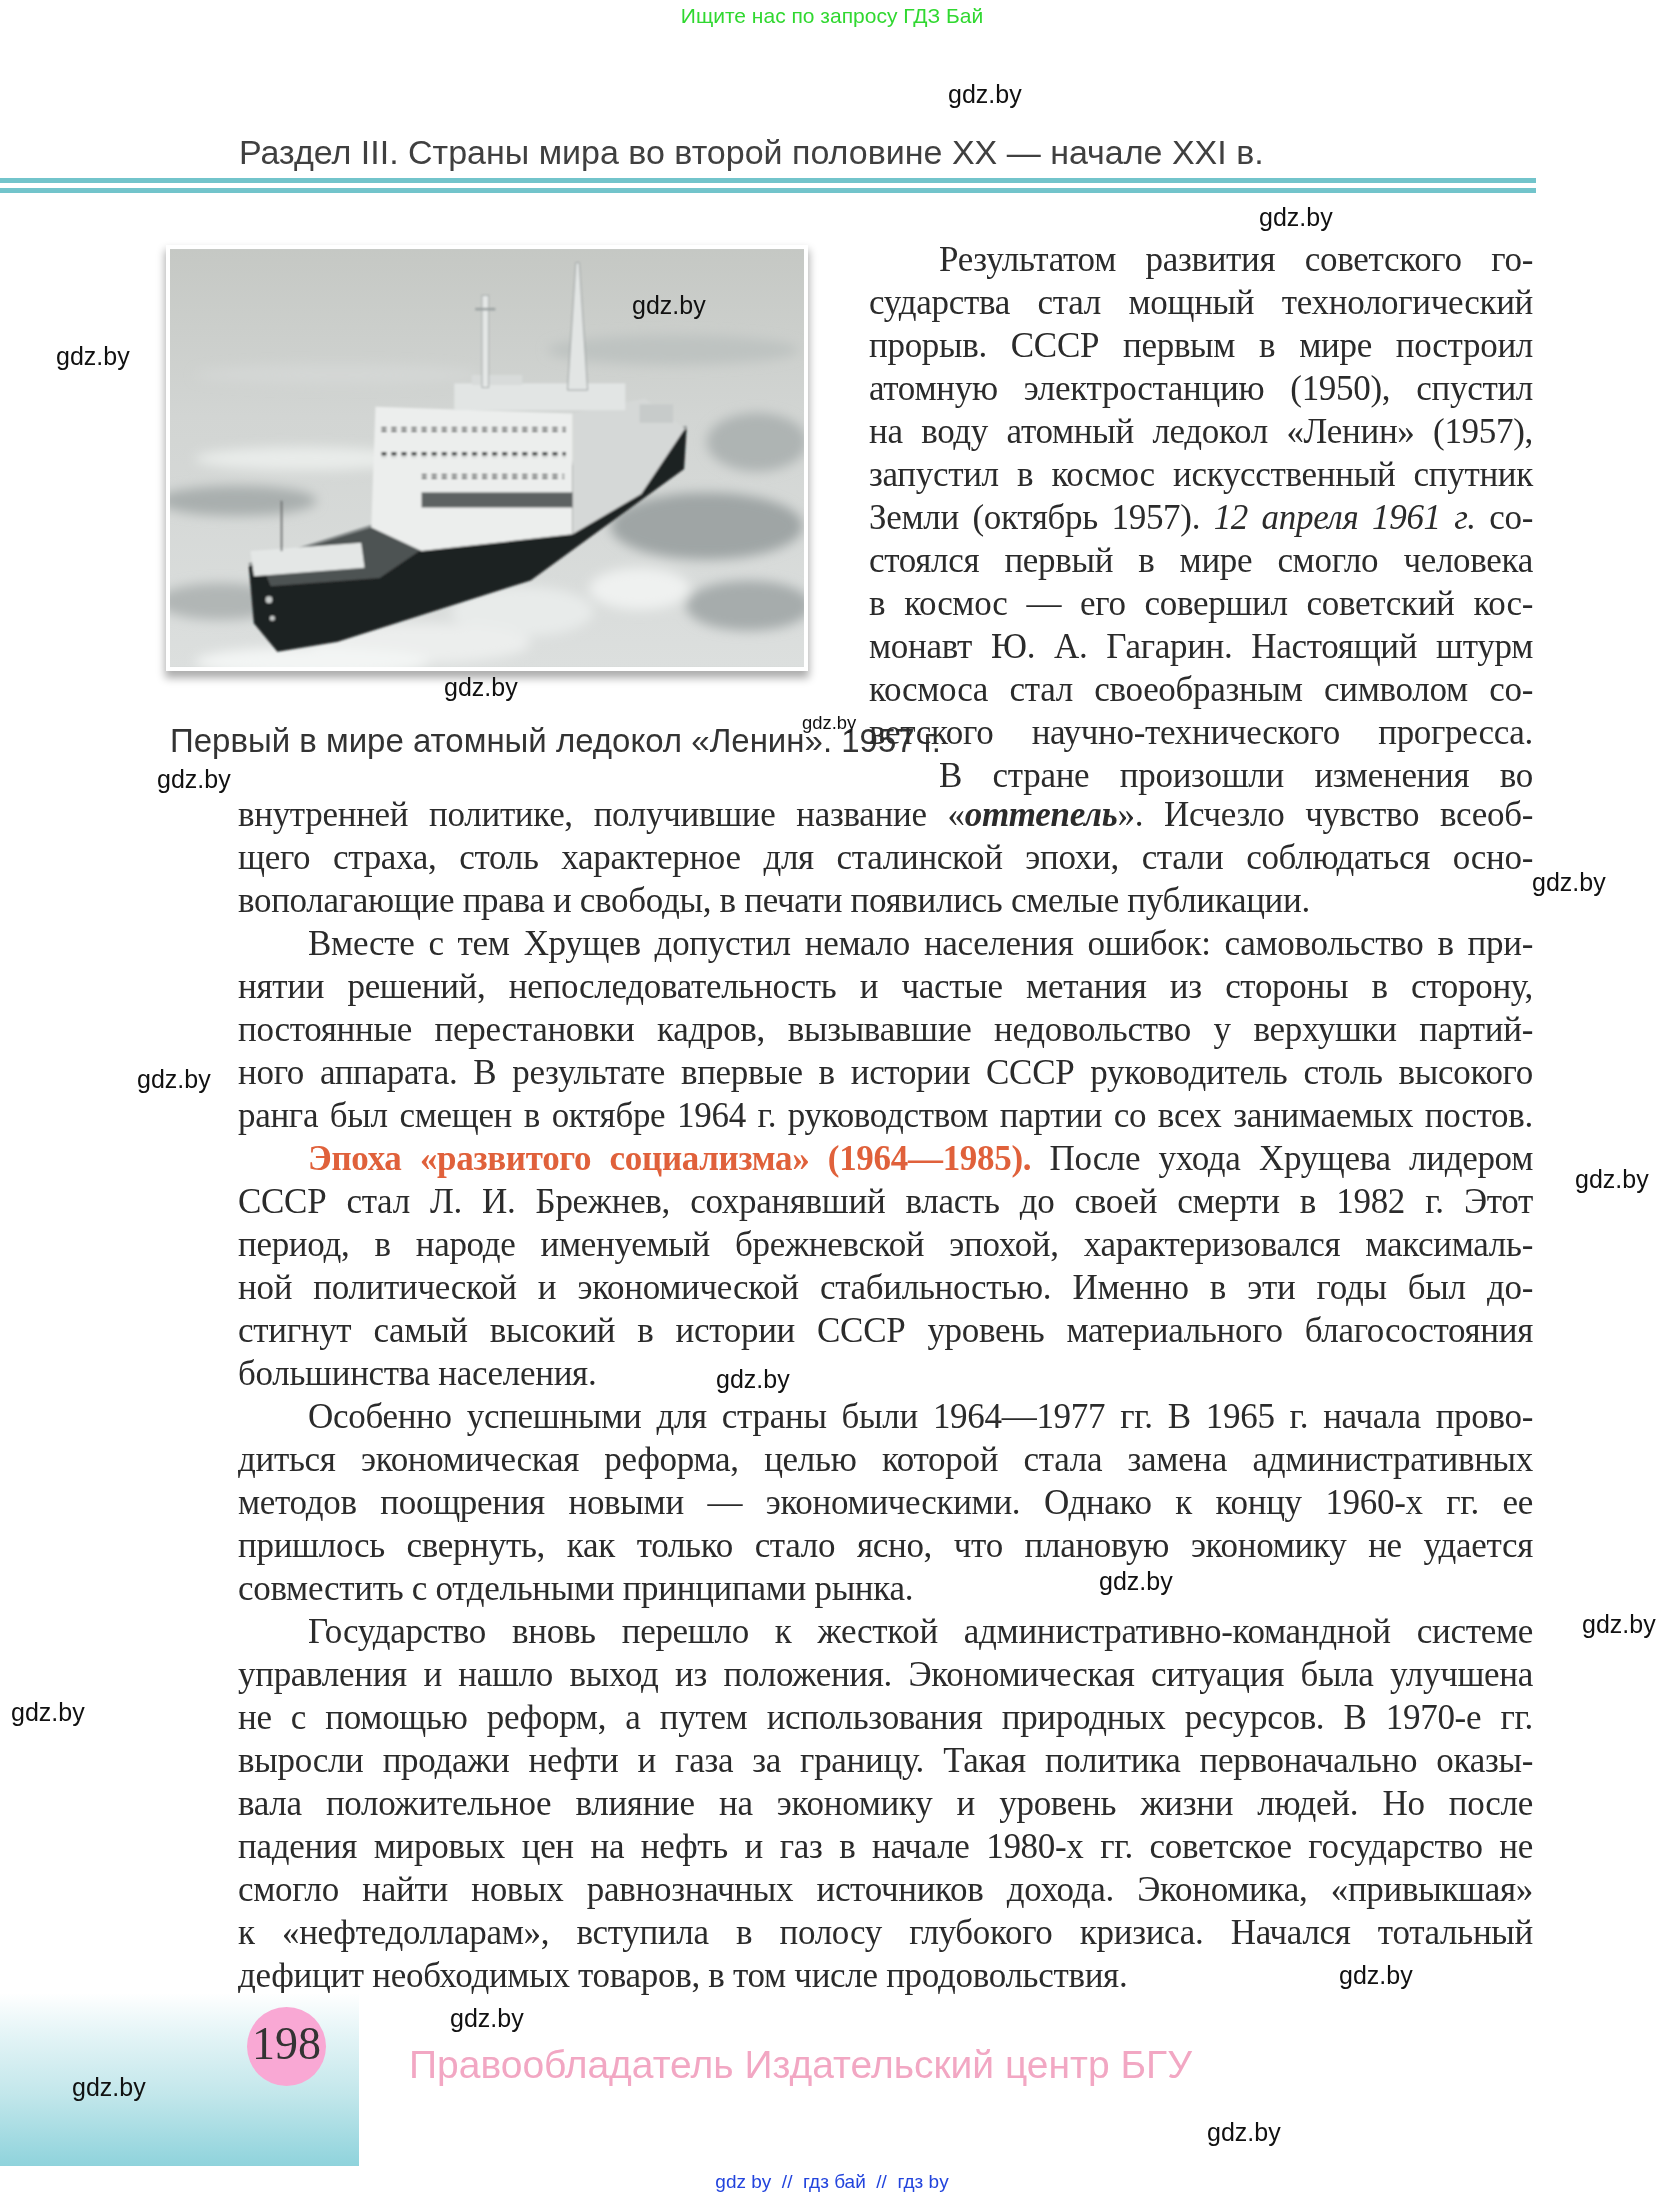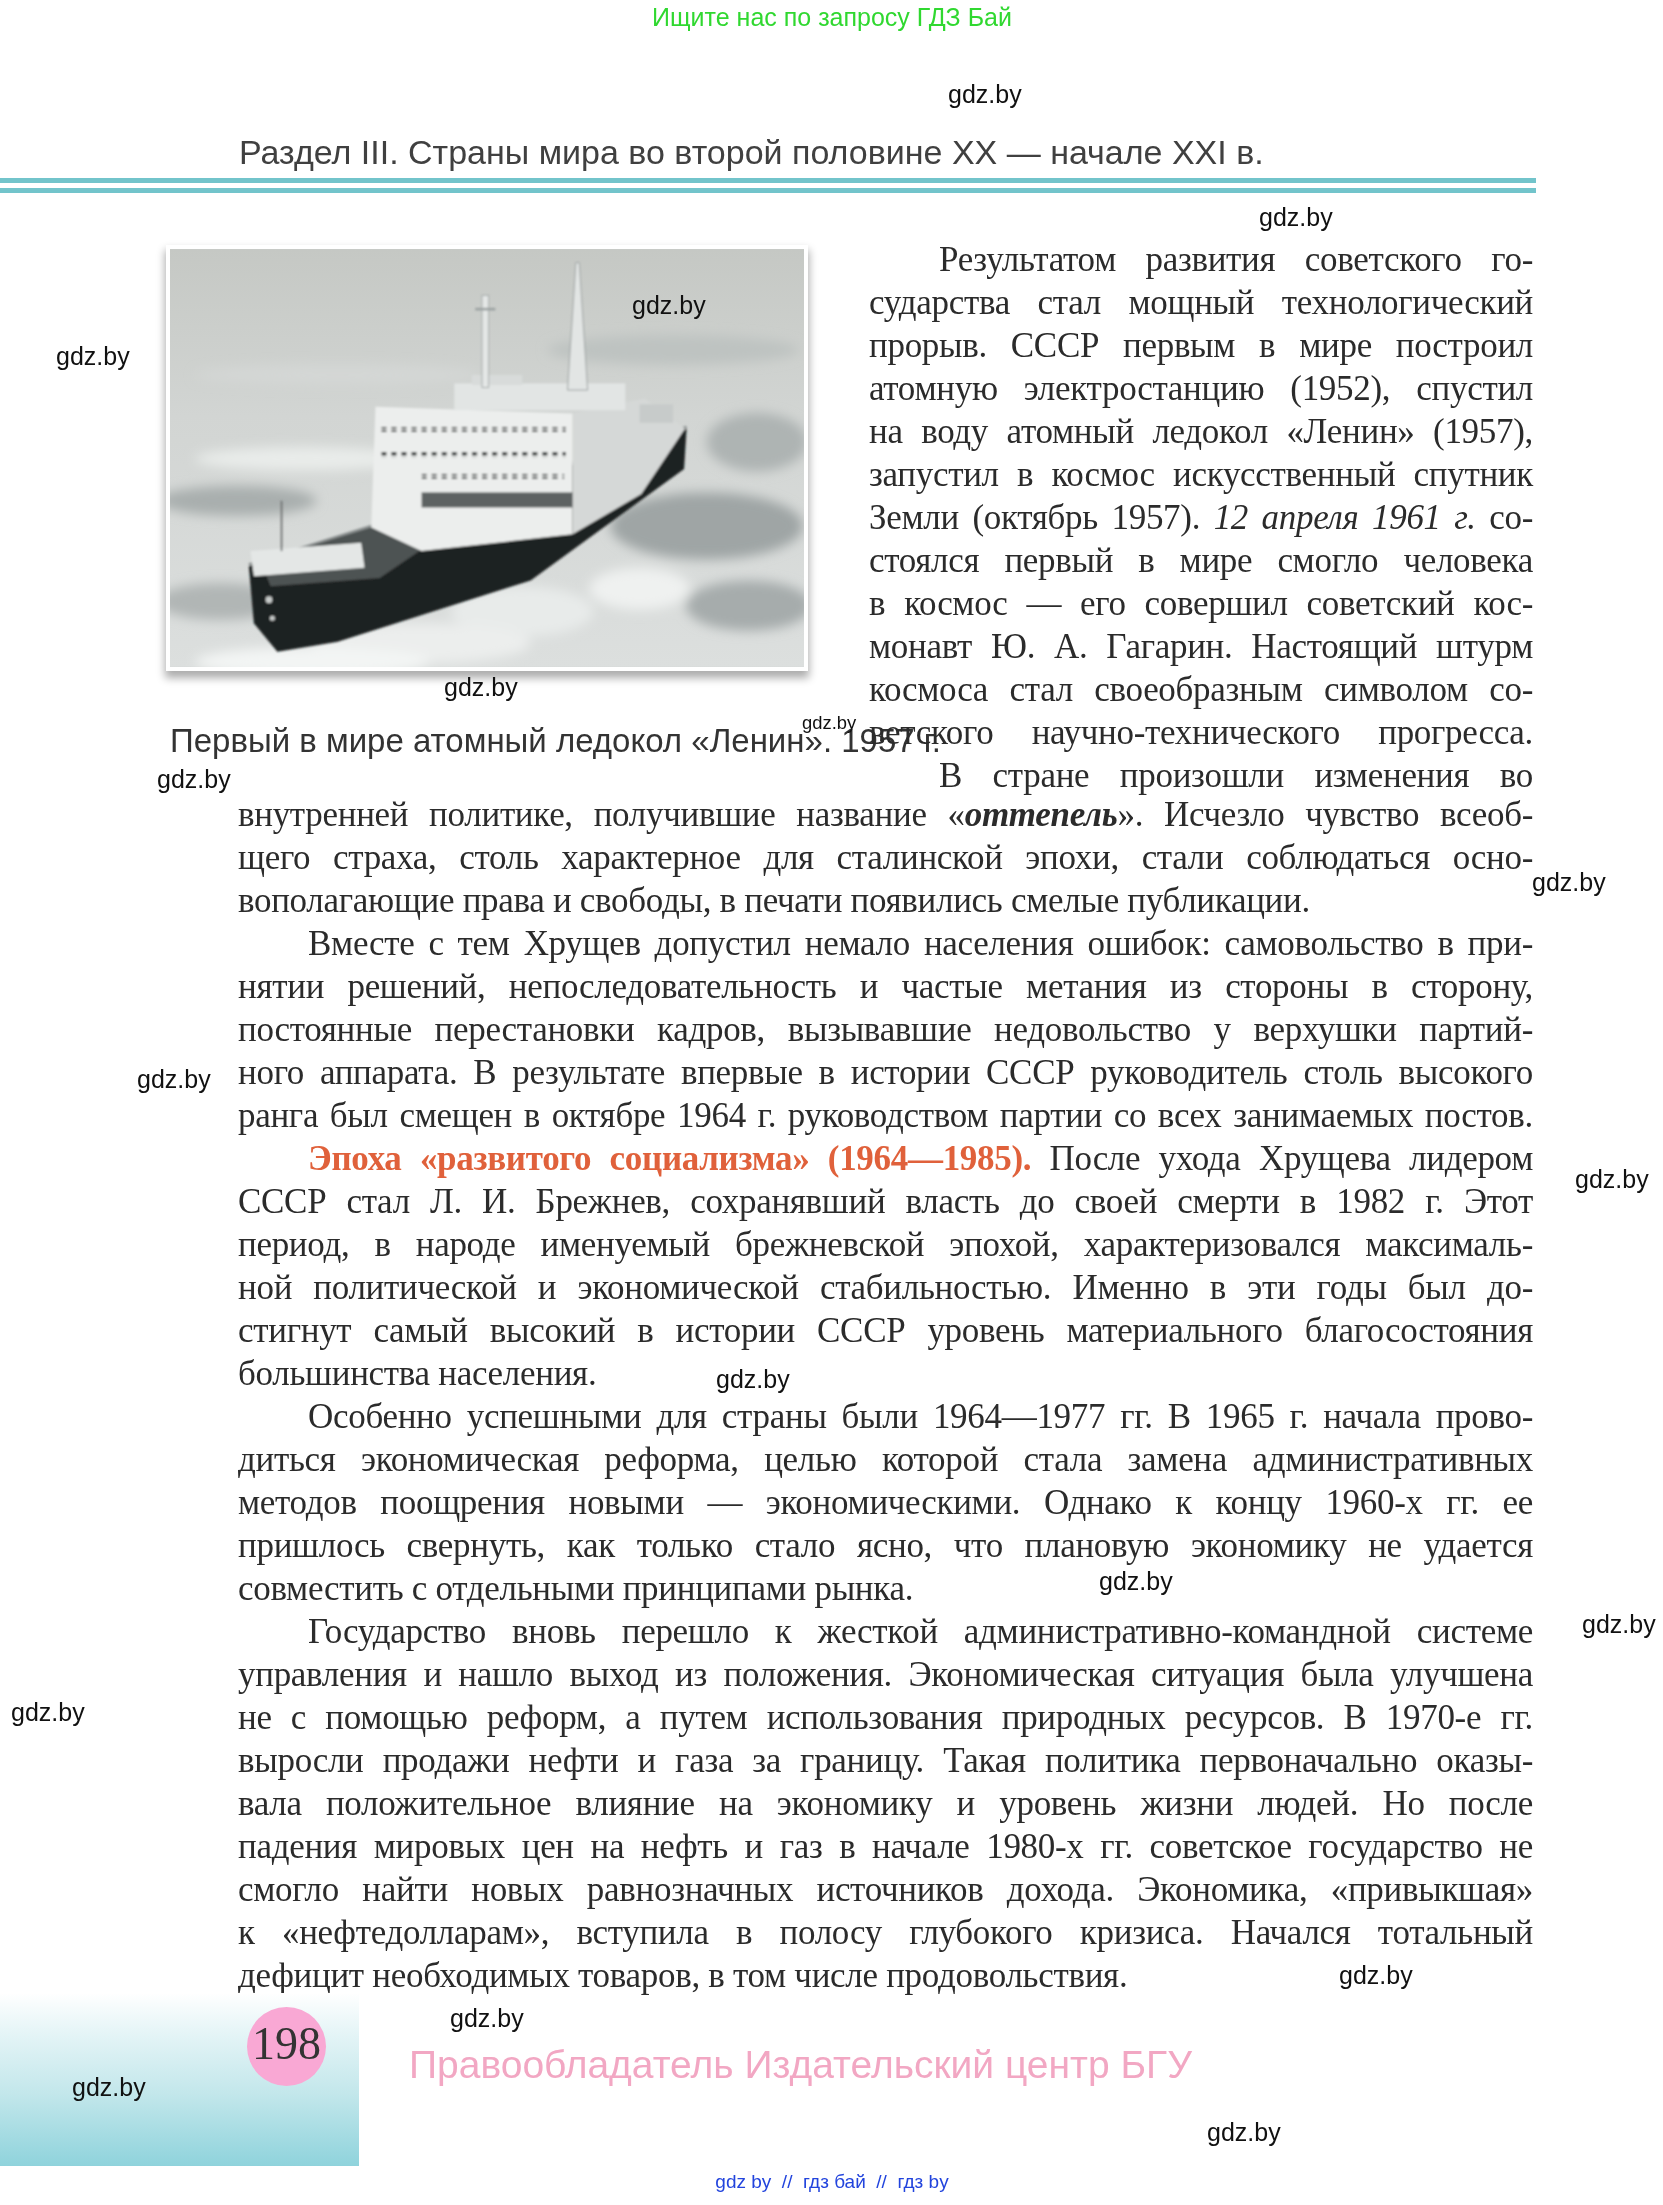--- a/index.html
+++ b/index.html
@@ -8,21 +8,21 @@
     --footer_teal:#8fd3dc;
   }
   html,body{margin:0;padding:0;}
   body{
     width:1664px;height:2205px;position:relative;overflow:hidden;background:#ffffff;
     font-family:"Liberation Serif", serif;
   }
   .abs{position:absolute;}
   .banner{
     left:0;top:5px;width:1664px;text-align:center;
-    font-family:"Liberation Sans", sans-serif;font-size:25px;line-height:1;
+    font-family:"Liberation Sans", sans-serif;font-size:21px;line-height:1;
     color:var(--banner_green);white-space:nowrap;
   }
   .section-title{
     left:239px;top:135px;font-family:"Liberation Sans", sans-serif;font-size:34px;
     line-height:1;color:#404040;white-space:nowrap;
   }
   .rule{left:0;width:1536px;height:5px;background:var(--accent_teal);}
   .rule1{top:178px;}
   .rule2{top:188px;}
 
@@ -137,21 +137,21 @@
       <circle cx="122" cy="440" r="3" fill="#c8cccb"></circle>
     </g>
   </svg>
 </div>
 <div class="abs caption">Первый в мире атомный ледокол «Ленин». 1957 г.</div>
 
 <div class="col col-right">
   <div class="ln j ind"><span>Результатом развития советского го-</span></div>
   <div class="ln j"><span>сударства стал мощный технологический</span></div>
   <div class="ln j"><span>прорыв. СССР первым в мире построил</span></div>
-  <div class="ln j"><span>атомную электростанцию (1952), спустил</span></div>
+  <div class="ln j"><span>атомную электростанцию (1950), спустил</span></div>
   <div class="ln j"><span>на воду атомный ледокол «Ленин» (1957),</span></div>
   <div class="ln j"><span>запустил в космос искусственный спутник</span></div>
   <div class="ln j"><span>Земли (октябрь 1957). </span><span class="it">12 апреля 1961 г.</span><span> со-</span></div>
   <div class="ln j"><span>стоялся первый в мире смогло человека</span></div>
   <div class="ln j"><span>в космос — его совершил советский кос-</span></div>
   <div class="ln j"><span>монавт Ю. А. Гагарин. Настоящий штурм</span></div>
   <div class="ln j"><span>космоса стал своеобразным символом со-</span></div>
   <div class="ln j"><span>ветского научно-технического прогресса.</span></div>
   <div class="ln j ind"><span>В стране произошли изменения во</span></div>
 </div>

